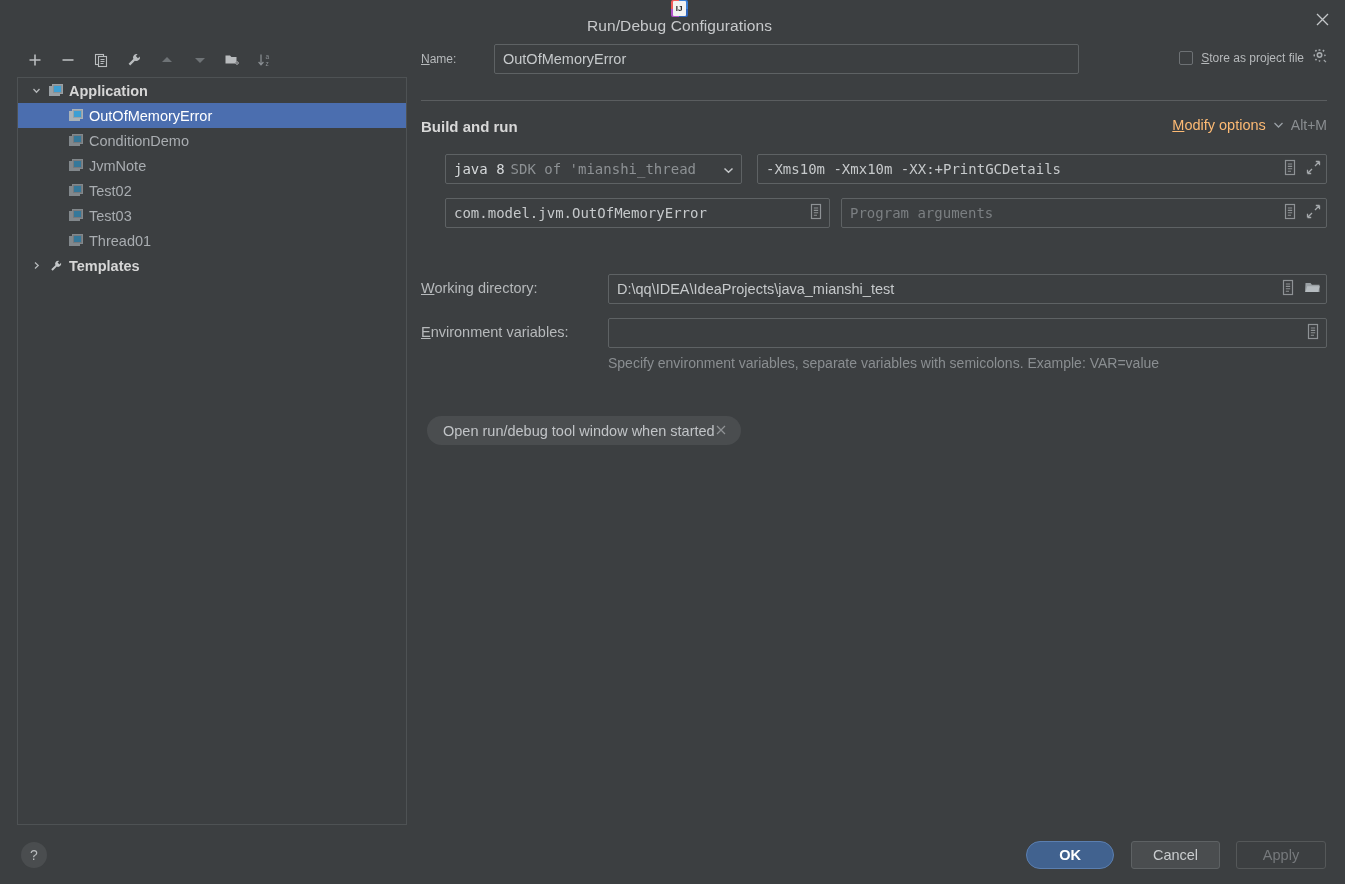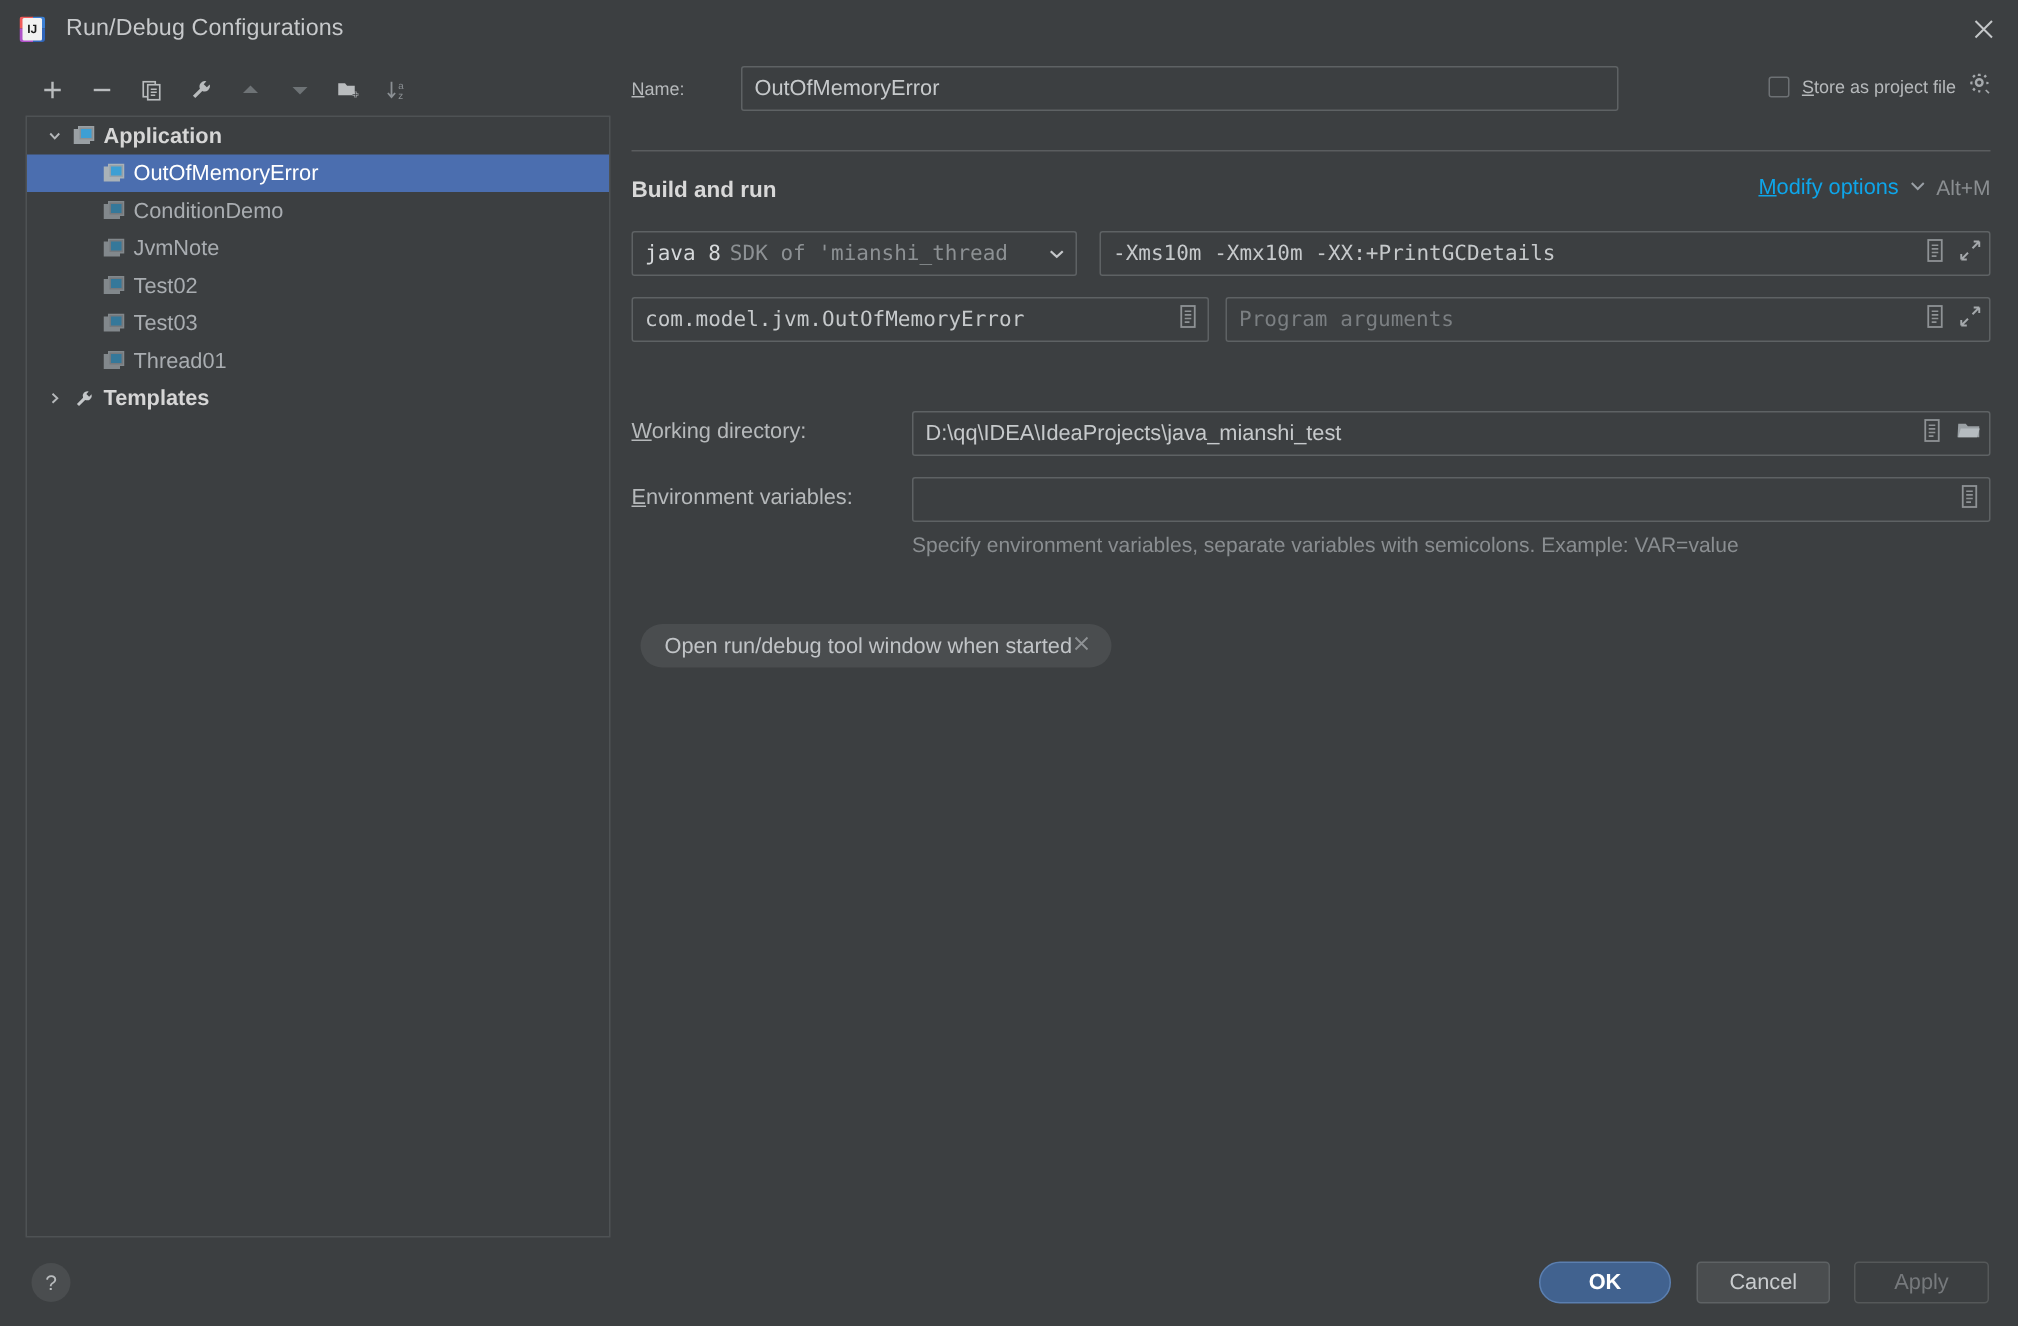--- a/index.html
+++ b/index.html
@@ -14,21 +14,21 @@
   .dialog {
     position: relative;
     width: 1345px; height: 884px;
     background: #3c3f41;
     color: #bbbbbb;
   }
 
   
   .titlebar {
     position: absolute; left: 0; top: 0; width: 1345px; height: 38px;
-    display: flex; align-items: center;
+    display: flex; align-items: center; flex-direction: column;
   }
   .app-icon {
     position: relative; width: 17px; height: 17px; margin-left: 13px;
     border-radius: 2px; overflow: hidden; flex: none;
   }
   .app-icon .q1 { position:absolute; left:0; top:0; width:50%; height:50%; background:#f05a5a; }
   .app-icon .q2 { position:absolute; right:0; top:0; width:50%; height:50%; background:#3b7fd4; }
   .app-icon .q3 { position:absolute; left:0; bottom:0; width:50%; height:50%; background:#b052c9; }
   .app-icon .q4 { position:absolute; right:0; bottom:0; width:50%; height:50%; background:#2f65bb; }
   .app-icon .ij {
@@ -84,21 +84,21 @@
   .field {
     background: #3c3f41;
     border: 1px solid #5e6264;
     border-radius: 2px;
     height: 30px;
     display: flex; align-items: center;
     padding: 0 8px;
     font-size: 14.5px; color: #c6c9cb;
     position: relative;
   }
-  .field.mono { font-family: "DejaVu Sans Mono", monospace; font-size: 14px; }
+  .field.mono { font-family: "DejaVu Sans Mono", monospace; font-size: 14px; margin-left: 24px; }
   .field .ph { color: #7b7f82; }
 
   .name-input { position: absolute; left: 73px; top: 0; width: 585px; }
 
   .store-wrap {
     position: absolute; right: 0; top: 4px;
     display: flex; align-items: center; gap: 8px;
   }
   .checkbox {
     width: 14px; height: 14px; border: 1px solid #6d7174; border-radius: 2px;
@@ -109,21 +109,21 @@
     position: absolute; left: 0; top: 74px;
     font-size: 15px; font-weight: bold; color: #d8d8d8;
   }
   .sep {
     position: absolute; left: 0; top: 56px; right: 0; height: 1px; background: #5a5d5f;
   }
   .modify-wrap {
     position: absolute; right: 0; top: 73px;
     display: flex; align-items: center; gap: 7px; font-size: 14.5px;
   }
-  .link { color: #0ea5e9; cursor: default; text-align: right; }
+  .link { color: #fdba74; cursor: default; text-align: right; }
   .link .mnem { text-decoration: underline; }
   .chev { color: #9aa0a6; font-size: 11px; }
   .alt-hint { color: #8a8e91; font-size: 14px; }
 
   .jdk-field {
     position: absolute; left: 0; top: 110px; width: 297px;
   }
   .jdk-bright { color: #d6d9db; }
   .jdk-dim { color: #8d9194; margin-left: 6px; }
   .caret-dn {

